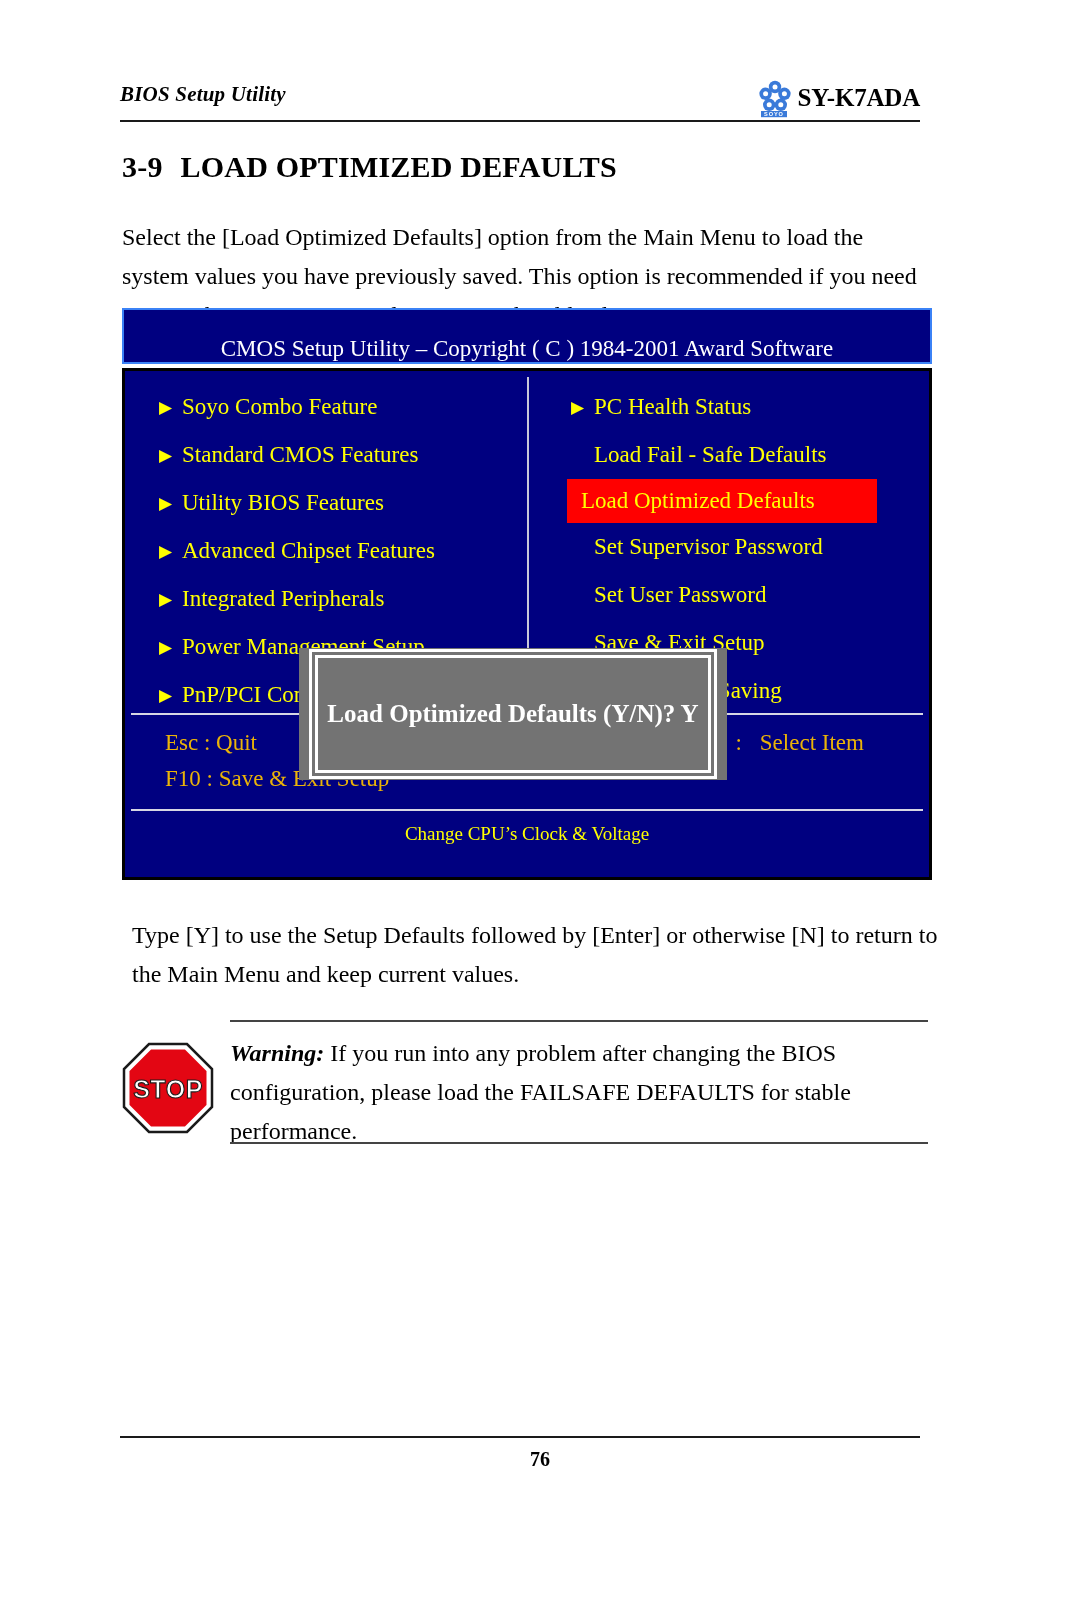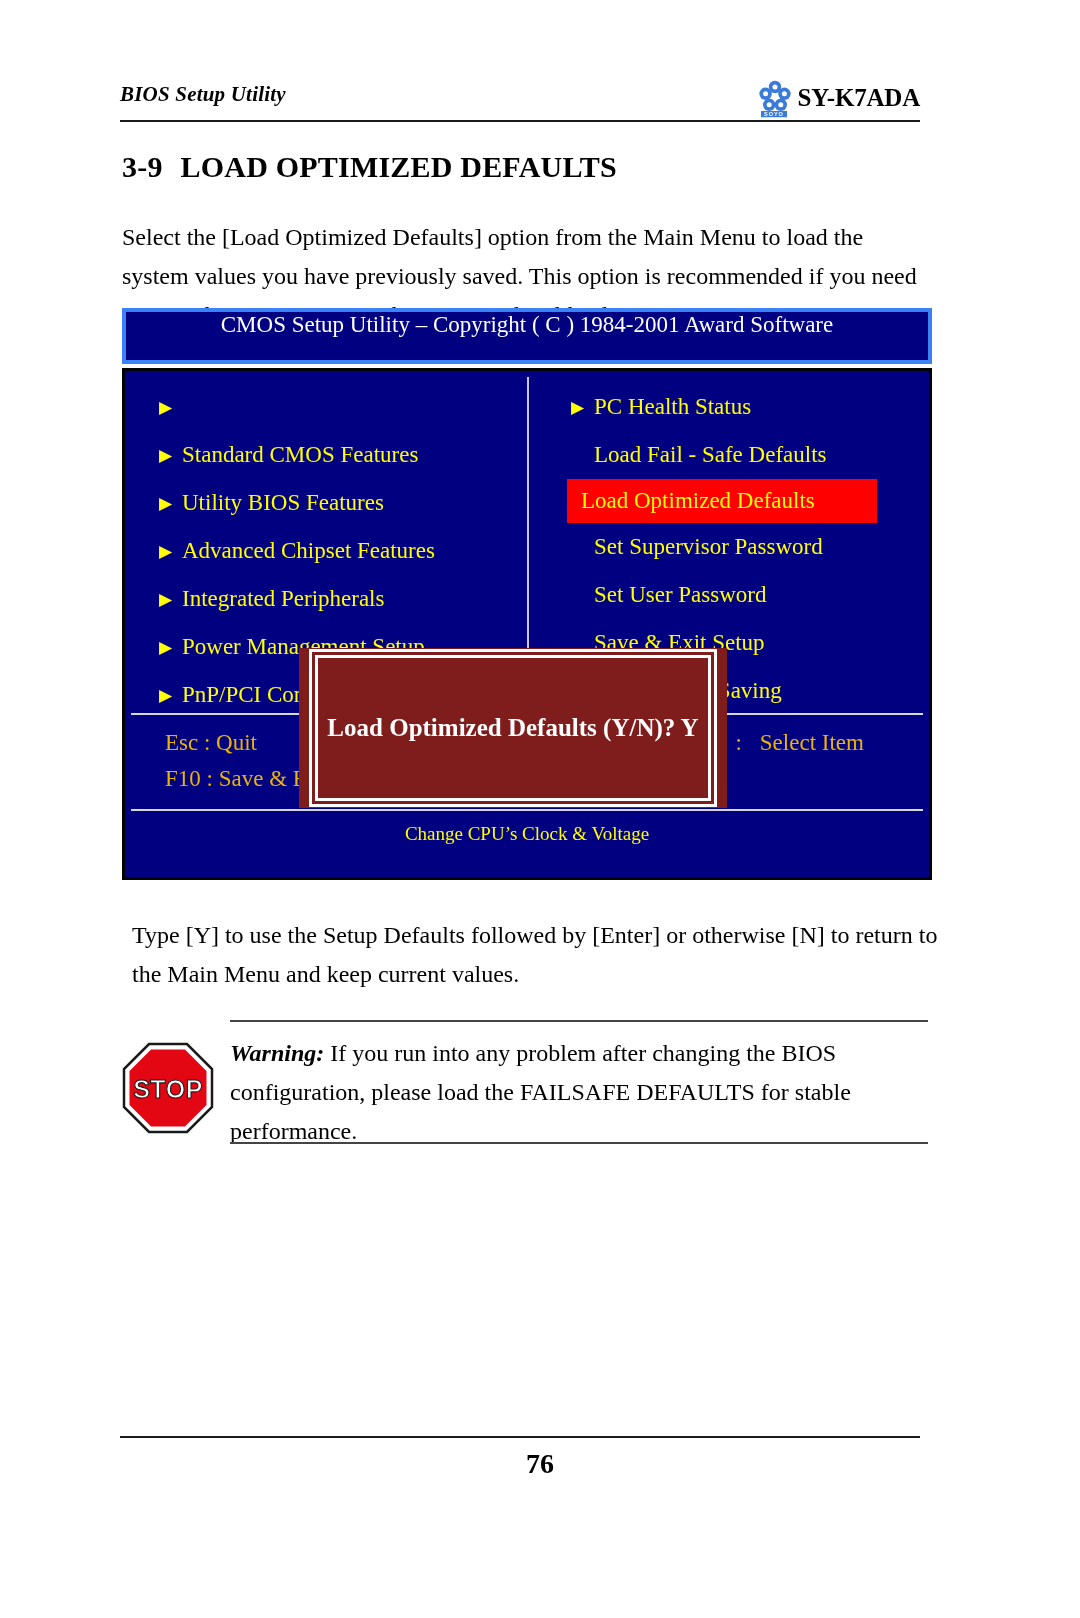--- a/index.html
+++ b/index.html
@@ -88,24 +88,24 @@
 
   
   .bios-screen {
     position: absolute;
     left: 122px;
     top: 308px;
     width: 810px;
   }
   .bios-titlebar {
     background: #000080;
-    border: 4px solid #3b82f6;
+    border: 2px solid #3b82f6;
     height: 56px;
     display: flex;
-    align-items: flex-start;
+    align-items: flex-end;
     justify-content: center;
     box-sizing: border-box;
   }
   .bios-titlebar span {
     color: #ffffff;
     font-size: 23px;
     white-space: nowrap;
   }
   .bios-body {
     background: #000080;
@@ -223,22 +223,22 @@
     color: #ffff00;
     font-size: 19px;
   }
 
   
   .bios-dialog {
     position: absolute;
     left: 174px;
     top: 277px;
     width: 428px;
-    height: 160px;
-    background: #7f1d1d;
+    height: 132px;
+    background: #737373;
     box-sizing: border-box;
     padding: 1px 10px;
     z-index: 5;
   }
   .bios-dialog .frame-outer {
     width: 100%;
     height: 100%;
     border: 3px solid #ffffff;
     box-sizing: border-box;
     padding: 3px;
@@ -313,21 +313,21 @@
     top: 1436px;
     width: 800px;
     height: 0;
     border-top: 2px solid #1a1a1a;
   }
   .page-number {
     position: absolute;
     left: 0; right: 0;
     top: 1448px;
     text-align: center;
-    font-size: 28px;
+    font-size: 20px;
     font-weight: bold;
   }
 </style>
 </head>
 <body>
 
 <div class="page-header">
   <div class="header-left">BIOS Setup Utility</div>
   <div class="header-right">
     <span class="soyo-logo">
@@ -372,20 +372,21 @@
   </div>
 
   <div class="bios-body">
 
     <div class="bios-menus">
       <div class="col-divider"></div>
 
       <div class="bios-col left">
         <div class="menu-item">
           <span class="bullet">▶</span>
+          <span class="label">Soyo Combo Feature</span>
         </div>
         <div class="menu-item">
           <span class="bullet">▶</span>
           <span class="label">Standard CMOS Features</span>
         </div>
         <div class="menu-item">
           <span class="bullet">▶</span>
           <span class="label">Utility BIOS Features</span>
         </div>
         <div class="menu-item">

